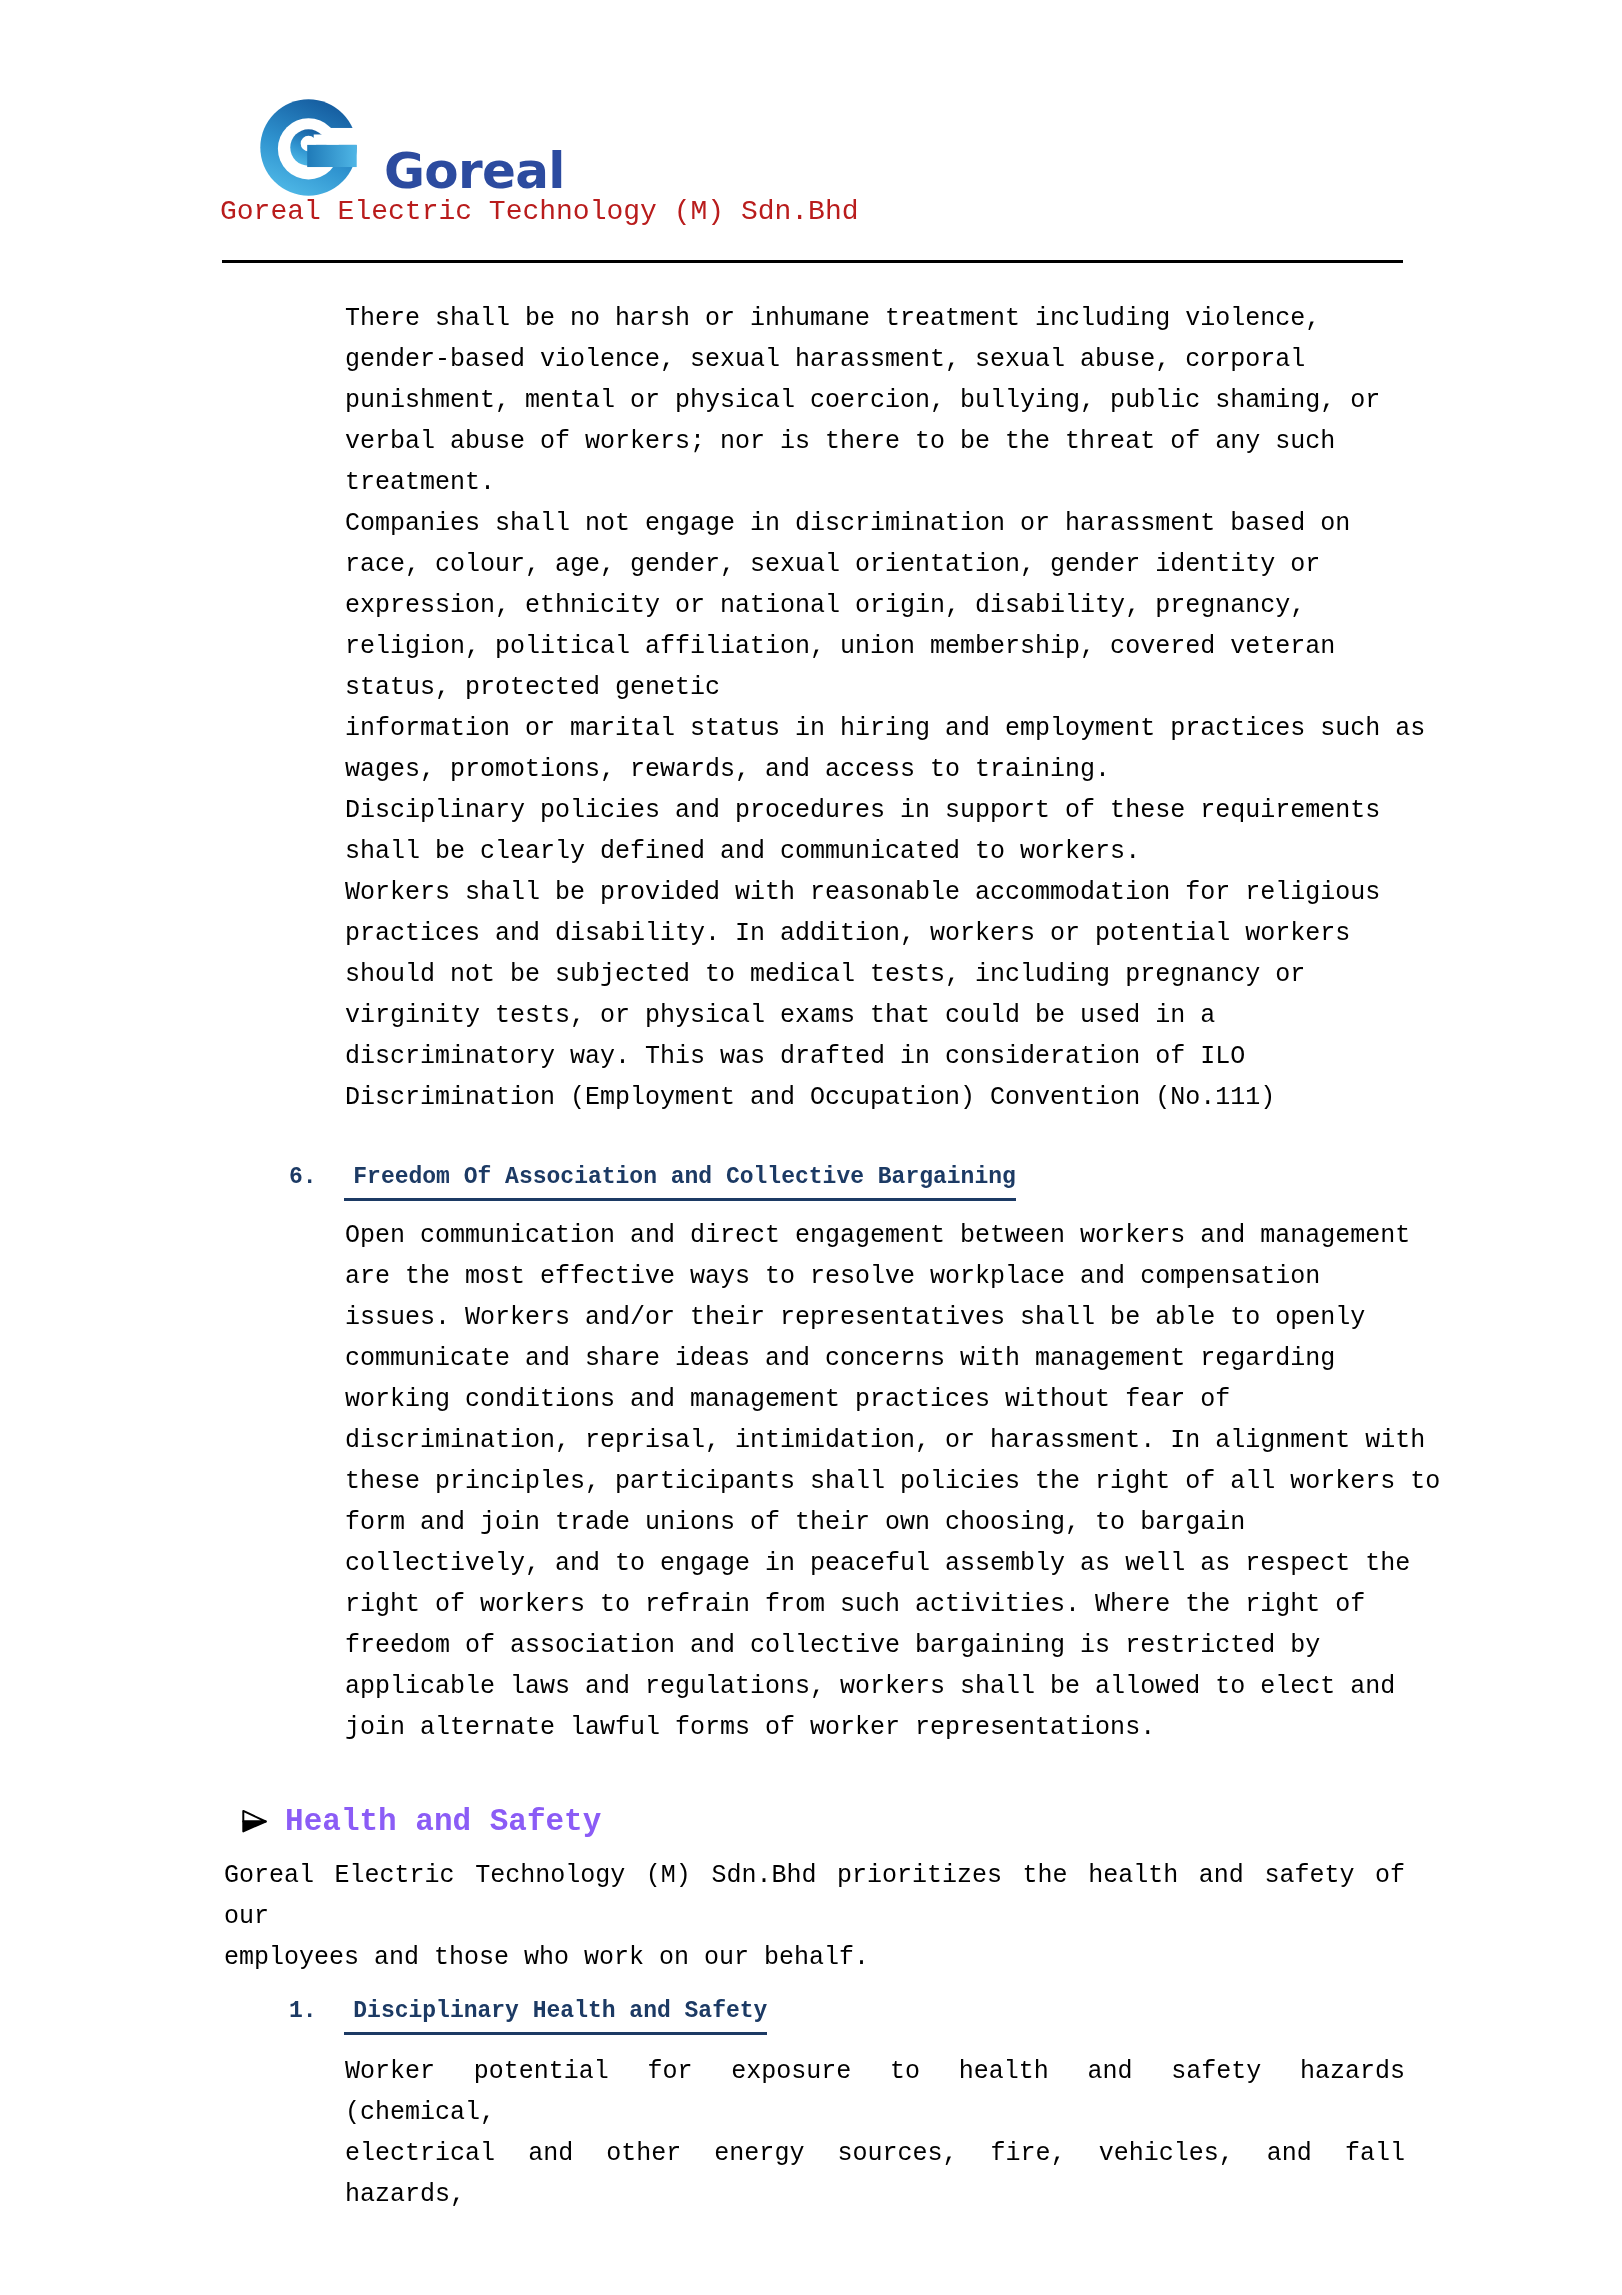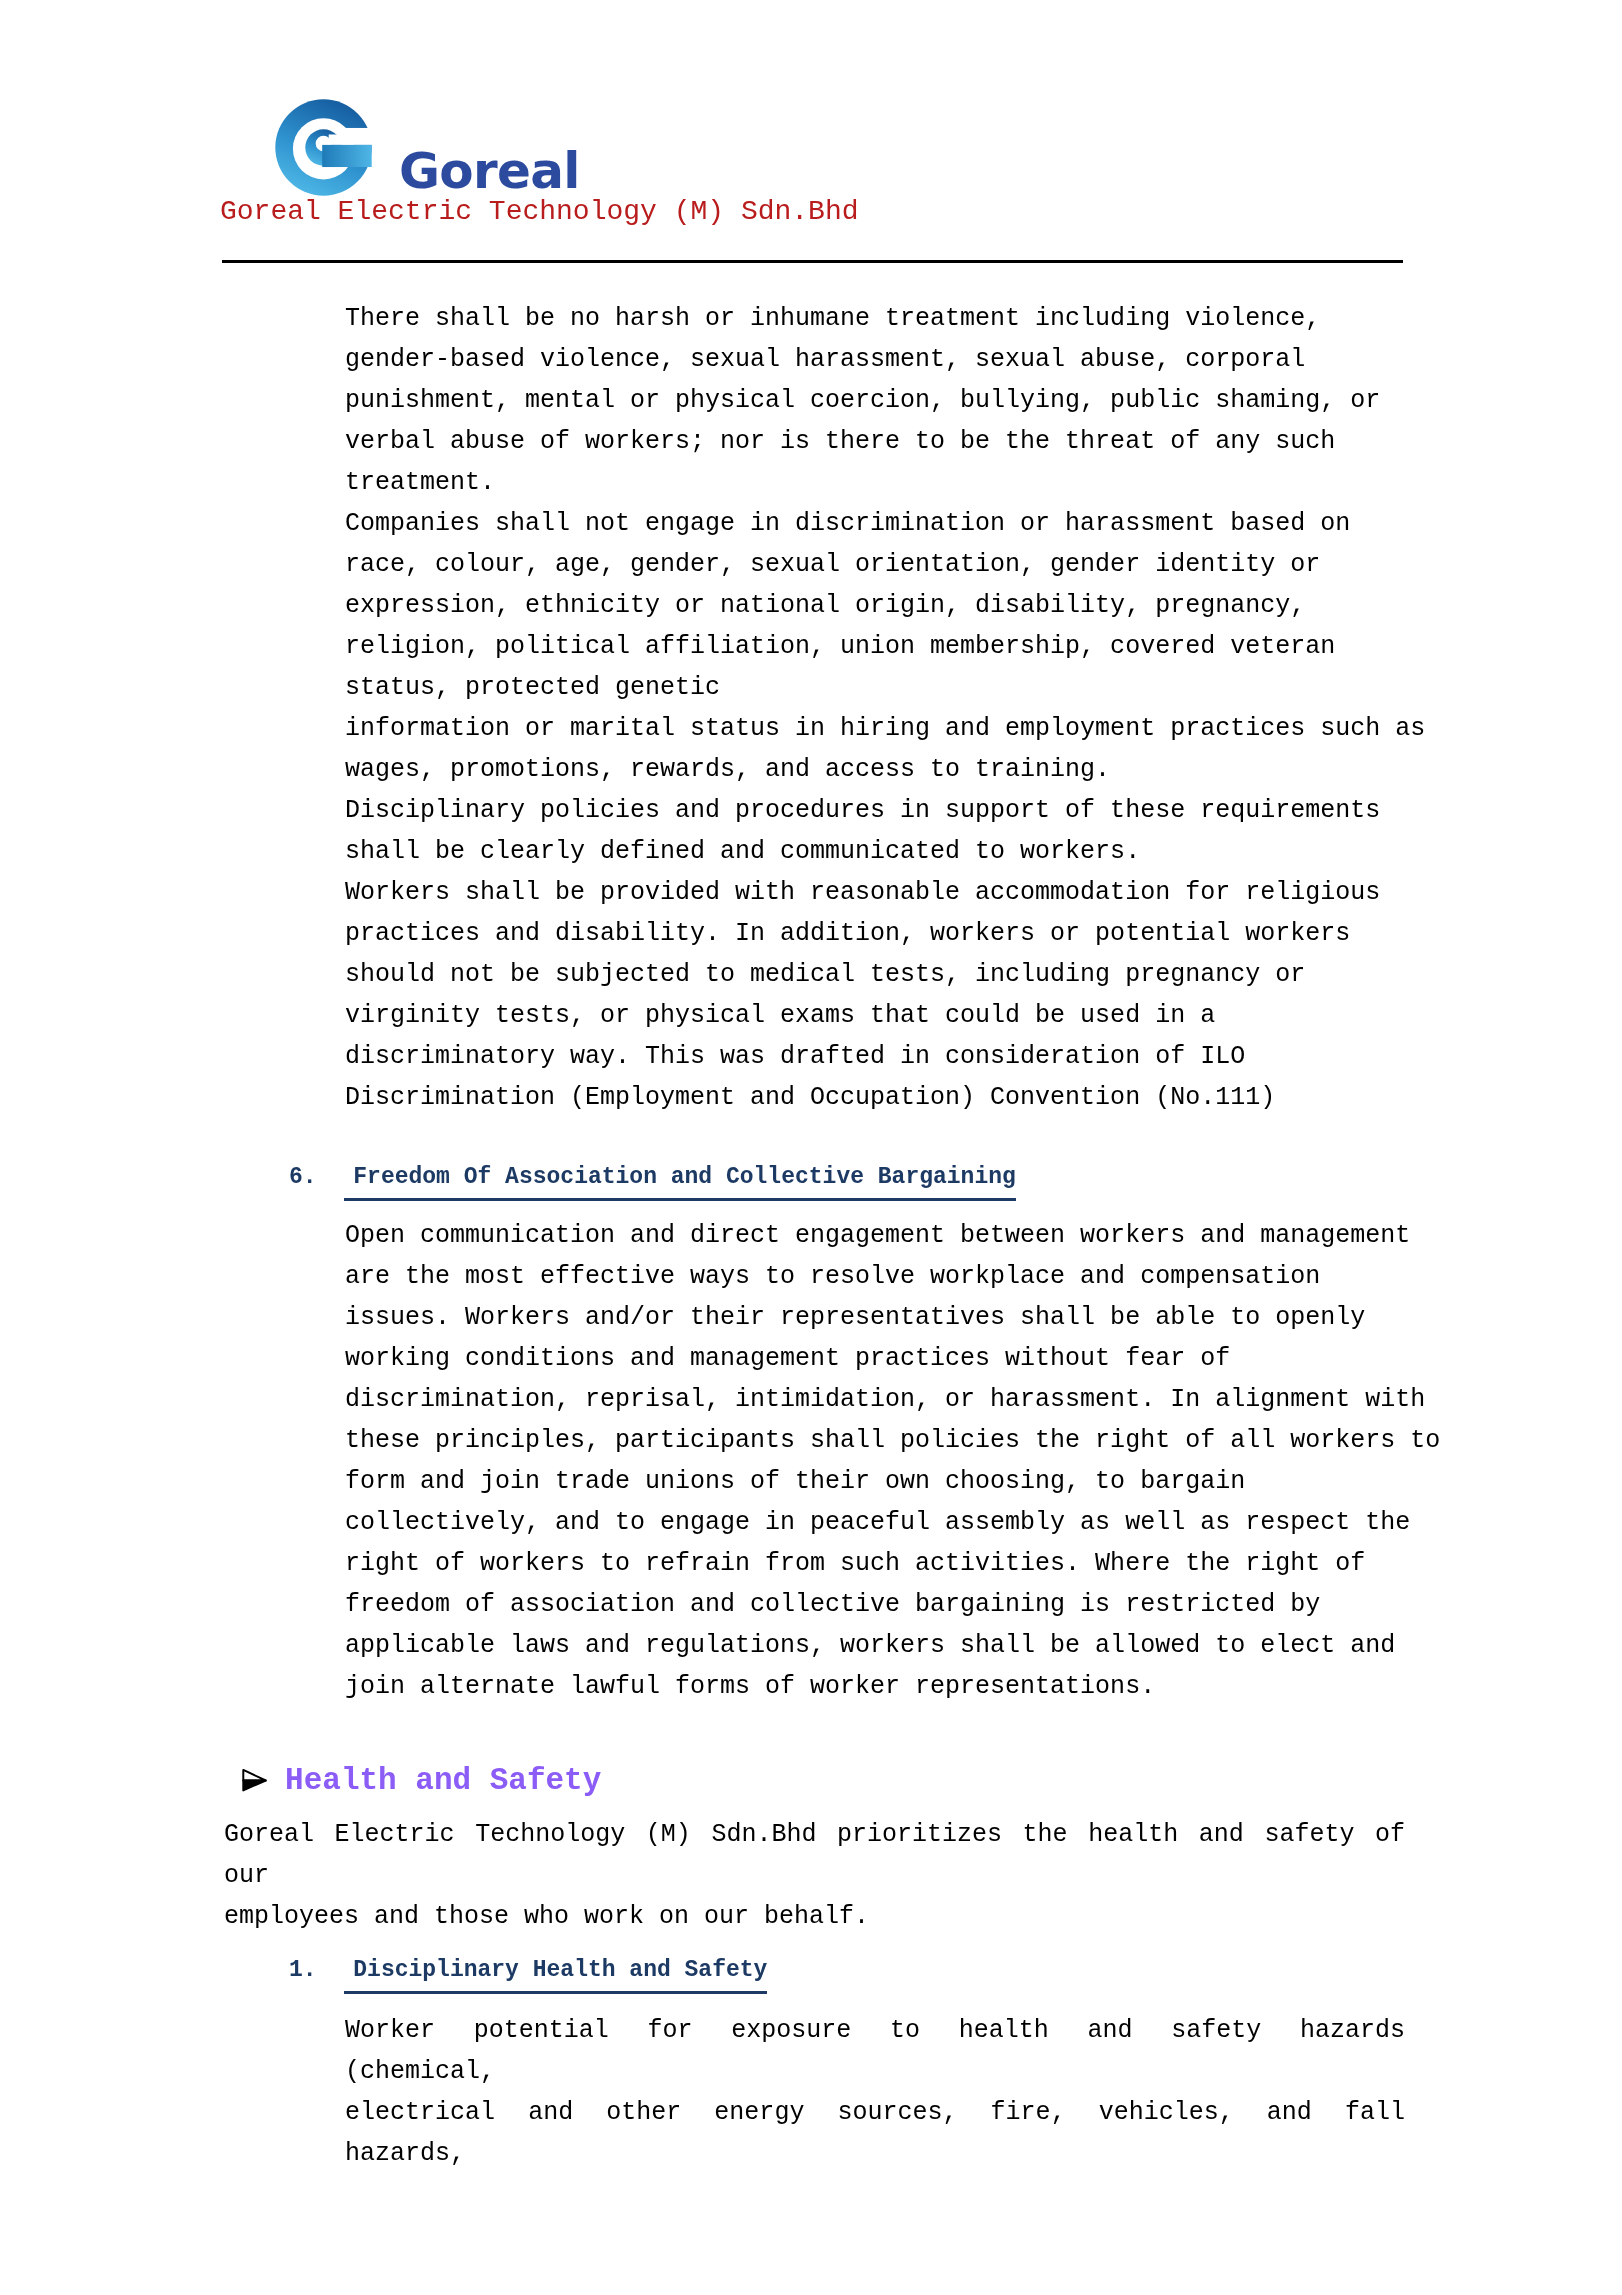--- a/index.html
+++ b/index.html
@@ -6,21 +6,21 @@
   html,body{margin:0;padding:0;background:#ffffff;}
   .page{
     position:relative;
     width:1622px;height:2295px;
     background:#ffffff;
     font-family:"Liberation Mono","DejaVu Sans Mono",monospace;
     color:#000;
     overflow:hidden;
   }
   
-  .logo{position:absolute;left:274px;top:98px;display:flex;align-items:flex-end;}
+  .logo{position:absolute;left:259px;top:98px;display:flex;align-items:flex-end;}
   .logo-mark{width:99px;height:99px;display:block;}
   .wordmark{
     font-family:"DejaVu Sans","Liberation Sans",sans-serif;
     font-weight:700;
     font-size:50px;
     line-height:50px;
     color:var(--logo-blue,#2c4b9f);
     margin-left:26px;
     margin-bottom:1.3px;
     letter-spacing:-0.7px;
@@ -131,20 +131,21 @@
       </div>
 
     <div class="sec-heading">
       <span class="sec-num">6.</span><span class="sec-title">Freedom Of Association and Collective Bargaining</span>
     </div>
 
     <div class="indent block2">
         <div class="line">Open communication and direct engagement between workers and management</div>
         <div class="line">are the most effective ways to resolve workplace and compensation</div>
         <div class="line">issues. Workers and/or their representatives shall be able to openly</div>
+        <div class="line">communicate and share ideas and concerns with management regarding</div>
         <div class="line">working conditions and management practices without fear of</div>
         <div class="line">discrimination, reprisal, intimidation, or harassment. In alignment with</div>
         <div class="line">these principles, participants shall policies the right of all workers to</div>
         <div class="line">form and join trade unions of their own choosing, to bargain</div>
         <div class="line">collectively, and to engage in peaceful assembly as well as respect the</div>
         <div class="line">right of workers to refrain from such activities. Where the right of</div>
         <div class="line">freedom of association and collective bargaining is restricted by</div>
         <div class="line">applicable laws and regulations, workers shall be allowed to elect and</div>
         <div class="line">join alternate lawful forms of worker representations.</div>
       </div>

